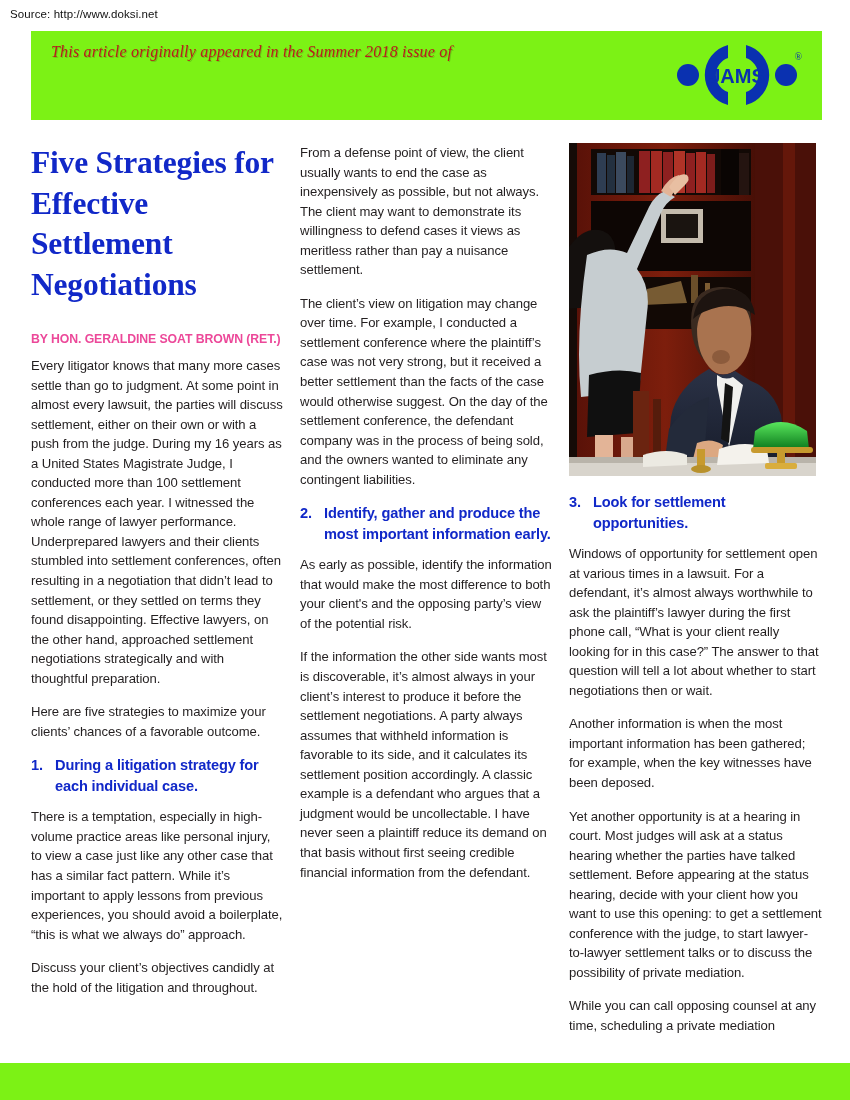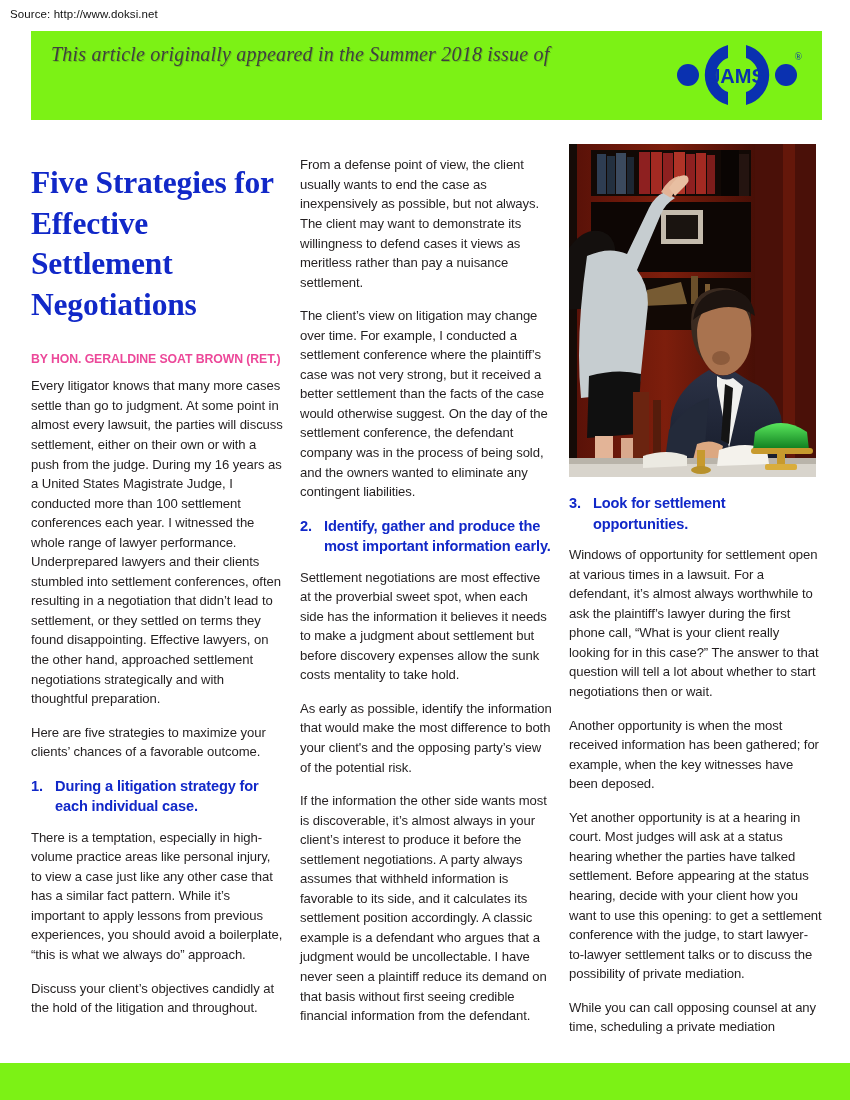--- a/index.html
+++ b/index.html
@@ -37,22 +37,22 @@
     height: 89px;
     background: #7CF215;
     overflow: hidden;
   }
   .masthead-kicker {
     position: absolute;
     left: 20px;
     top: 12px;
     font-family: "Liberation Serif", serif;
     font-style: italic;
-    font-size: 20px;
-    color: #404040;
+    font-size: 16px;
+    color: #b91c1c;
     letter-spacing: 0.2px;
     white-space: nowrap;
     text-shadow: 1px 1px 0 rgba(90,170,20,0.55);
   }
   .masthead-title {
     position: absolute;
     left: 18px;
     top: 27px;
     font-family: "Liberation Serif", serif;
     font-size: 50px;
@@ -93,21 +93,20 @@
 
   
   .content {
     position: absolute;
     left: 31px;
     top: 143px;
     width: 791px;
     height: 895px;
     display: flex;
     gap: 0px;
-    align-items: center;
   }
   .col {
     width: 253px;
     margin-right: 16px;
     position: relative;
   }
   .col:last-child { margin-right: 0; }
 
   .headline {
     font-family: "Liberation Serif", serif;
@@ -224,21 +223,20 @@
 
   <div class="col">
     <p class="body-text">From a defense point of view, the client usually wants to end the case as inexpensively as possible, but not always. The client may want to demonstrate its willingness to defend cases it views as meritless rather than pay a nuisance settlement.</p>
     <p class="body-text">The client’s view on litigation may change over time. For example, I conducted a settlement conference where the plaintiff’s case was not very strong, but it received a better settlement than the facts of the case would otherwise suggest. On the day of the settlement conference, the defendant company was in the process of being sold, and the owners wanted to eliminate any contingent liabilities.</p>
 
     <div class="section-head">
       <span class="num">2.</span>
       <span class="htext">Identify, gather and produce the most important information early.</span>
     </div>
 
-    <p class="body-text">Settlement negotiations are most effective at the proverbial sweet spot, when each side has the information it believes it needs to make a judgment about settlement but before discovery expenses allow the sunk costs mentality to take hold.</p>
     <p class="body-text">As early as possible, identify the information that would make the most difference to both your client's and the opposing party’s view of the potential risk.</p>
     <p class="body-text">If the information the other side wants most is discoverable, it’s almost always in your client’s interest to produce it before the settlement negotiations. A party always assumes that withheld information is favorable to its side, and it calculates its settlement position accordingly. A classic example is a defendant who argues that a judgment would be uncollectable. I have never seen a plaintiff reduce its demand on that basis without first seeing credible financial information from the defendant.</p>
   </div>
 
   <div class="col">
 
     <div class="photo">
       <svg width="247" height="333" viewBox="0 0 247 333" xmlns="http://www.w3.org/2000/svg">
         <defs>
           <linearGradient id="wood" x1="0" y1="0" x2="1" y2="0">
@@ -324,20 +322,20 @@
         <rect x="0" y="0" width="247" height="333" fill="none"></rect>
       </svg>
     </div>
 
     <div class="section-head">
       <span class="num">3.</span>
       <span class="htext">Look for settlement opportunities.</span>
     </div>
 
     <p class="body-text">Windows of opportunity for settlement open at various times in a lawsuit. For a defendant, it’s almost always worthwhile to ask the plaintiff’s lawyer during the first phone call, “What is your client really looking for in this case?” The answer to that question will tell a lot about whether to start negotiations then or wait.</p>
-    <p class="body-text">Another opportunity is when the most received information has been gathered; for example, when the key witnesses have been deposed.</p>
+    <p class="body-text">Another information is when the most important information has been gathered; for example, when the key witnesses have been deposed.</p>
     <p class="body-text">Yet another opportunity is at a hearing in court. Most judges will ask at a status hearing whether the parties have talked settlement. Before appearing at the status hearing, decide with your client how you want to use this opening: to get a settlement conference with the judge, to start lawyer-to-lawyer settlement talks or to discuss the possibility of private mediation.</p>
     <p class="body-text">While you can call opposing counsel at any time, scheduling a private mediation</p>
   </div>
 
 </div>
 
 <div class="footer-bar"></div>
 
 </body></html>

